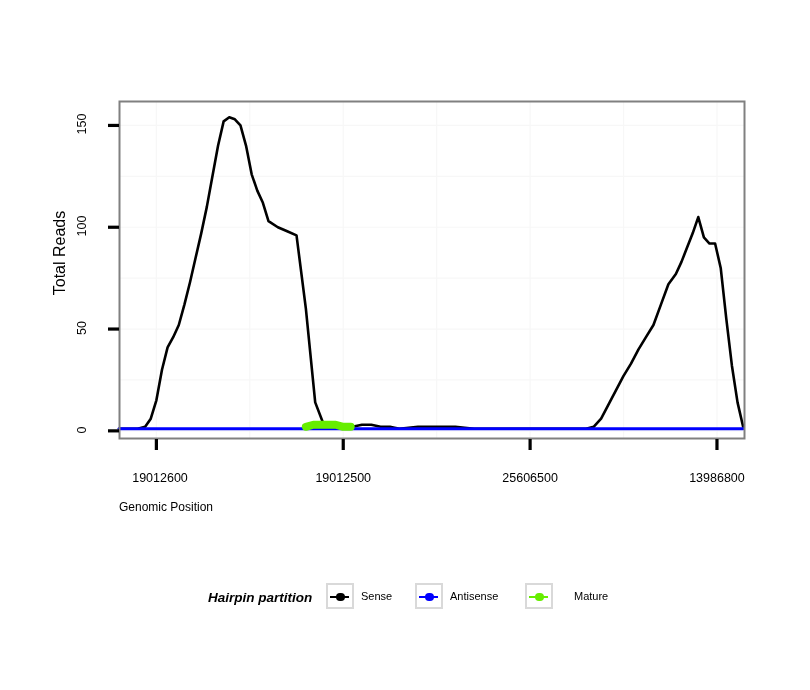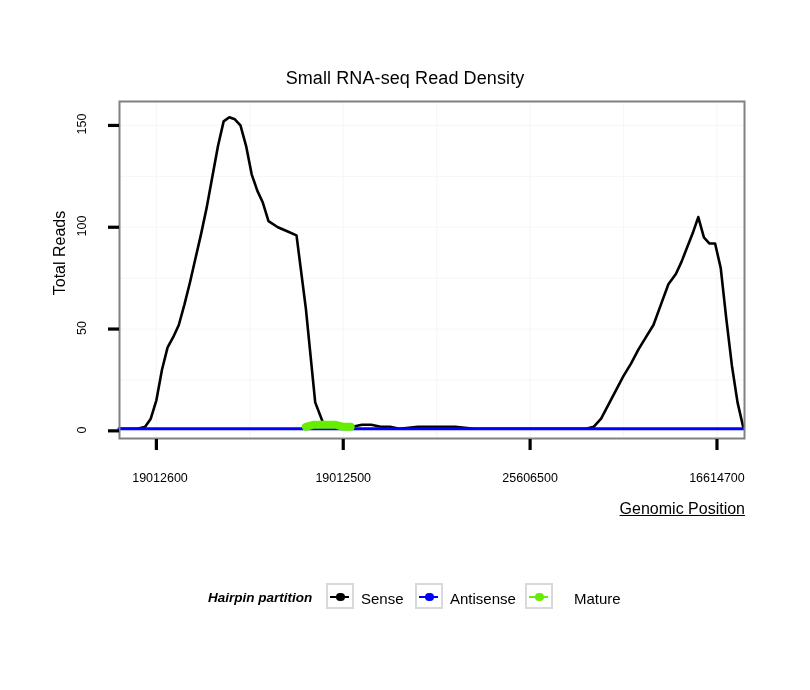--- a/index.html
+++ b/index.html
@@ -11,23 +11,22 @@
   #fig{position:absolute;left:0;top:0;width:810px;height:690px;}
   .ttl{
     position:absolute;left:0;top:68px;width:810px;text-align:center;
     font-size:18px;color:#000;letter-spacing:0.1px;
   }
   .ylab{
     position:absolute;left:-40px;top:244px;width:200px;text-align:center;
     font-size:16px;transform:rotate(-90deg);transform-origin:center center;
   }
   .xlab{
-    position:absolute;left:119px;top:500px;width:626px;text-align:right;
-    font-size:16px;
-    text-decoration:underline;
+    position:absolute;left:119px;top:500px;width:626px;text-align:left;
+    font-size:12px;
   }
   .ytick-lab{
     position:absolute;font-size:12.5px;text-align:center;
     transform:rotate(-90deg);transform-origin:center center;width:40px;
   }
   .xtick-lab{
     position:absolute;font-size:12.5px;text-align:center;width:110px;top:471px;
   }
   .legend-title{
     position:absolute;font-size:13.5px;font-weight:bold;top:590px;
@@ -35,43 +34,42 @@
   .lkey{
     position:absolute;top:583px;width:28px;height:26px;
     background:#ffffff;border:2.5px solid #d9d9d9;box-sizing:border-box;
   }
   .lkey i{
     position:absolute;left:2px;top:10.5px;width:19px;height:2.6px;display:block;
   }
   .lkey b{
     position:absolute;left:8.2px;top:7.6px;width:8.4px;height:8.4px;border-radius:50%;display:block;
   }
-  .llab{position:absolute;font-size:15px;top:590px;}
+  .llab{position:absolute;font-size:11px;top:590px;}
 </style>
 </head>
 <body>
 
 <div id="fig">
 
-  <div class="ttl">Small RNA-seq Read Density</div>
 
   <div class="ylab">Total Reads</div>
   <div class="xlab">Genomic Position</div>
 
   <div id="ytick-labels">
       <div class="ytick-lab" style="left: 62px; top: 422.855px;">0</div>
       <div class="ytick-lab" style="left: 62px; top: 321.048px;">50</div>
       <div class="ytick-lab" style="left: 62px; top: 219.241px;">100</div>
       <div class="ytick-lab" style="left: 62px; top: 117.434px;">150</div>
     </div>
   <div id="xtick-labels">
       <div class="xtick-lab" style="left: 105px;">19012600</div>
       <div class="xtick-lab" style="left: 288.239px;">19012500</div>
       <div class="xtick-lab" style="left: 475.104px;">25606500</div>
-      <div class="xtick-lab" style="left: 661.97px;">16614700</div>
+      <div class="xtick-lab" style="left: 661.97px;">13986800</div>
     </div>
 
   <svg id="plot" width="810" height="690" style="position:absolute;left:0;top:0;">
       <rect x="119" y="101" width="626" height="338" fill="#ffffff"></rect>
       <g>
         <line x1="119" x2="745" y1="430.855421686747" y2="430.855421686747" stroke="#f7f7f7" stroke-width="1.2"></line>
         <line x1="119" x2="745" y1="329.04819277108436" y2="329.04819277108436" stroke="#f7f7f7" stroke-width="1.2"></line>
         <line x1="119" x2="745" y1="227.24096385542168" y2="227.24096385542168" stroke="#f7f7f7" stroke-width="1.2"></line>
         <line x1="119" x2="745" y1="125.43373493975906" y2="125.43373493975906" stroke="#f7f7f7" stroke-width="1.2"></line>
         <line x1="119" x2="745" y1="379.95180722891564" y2="379.95180722891564" stroke="#f7f7f7" stroke-width="1.2"></line>

